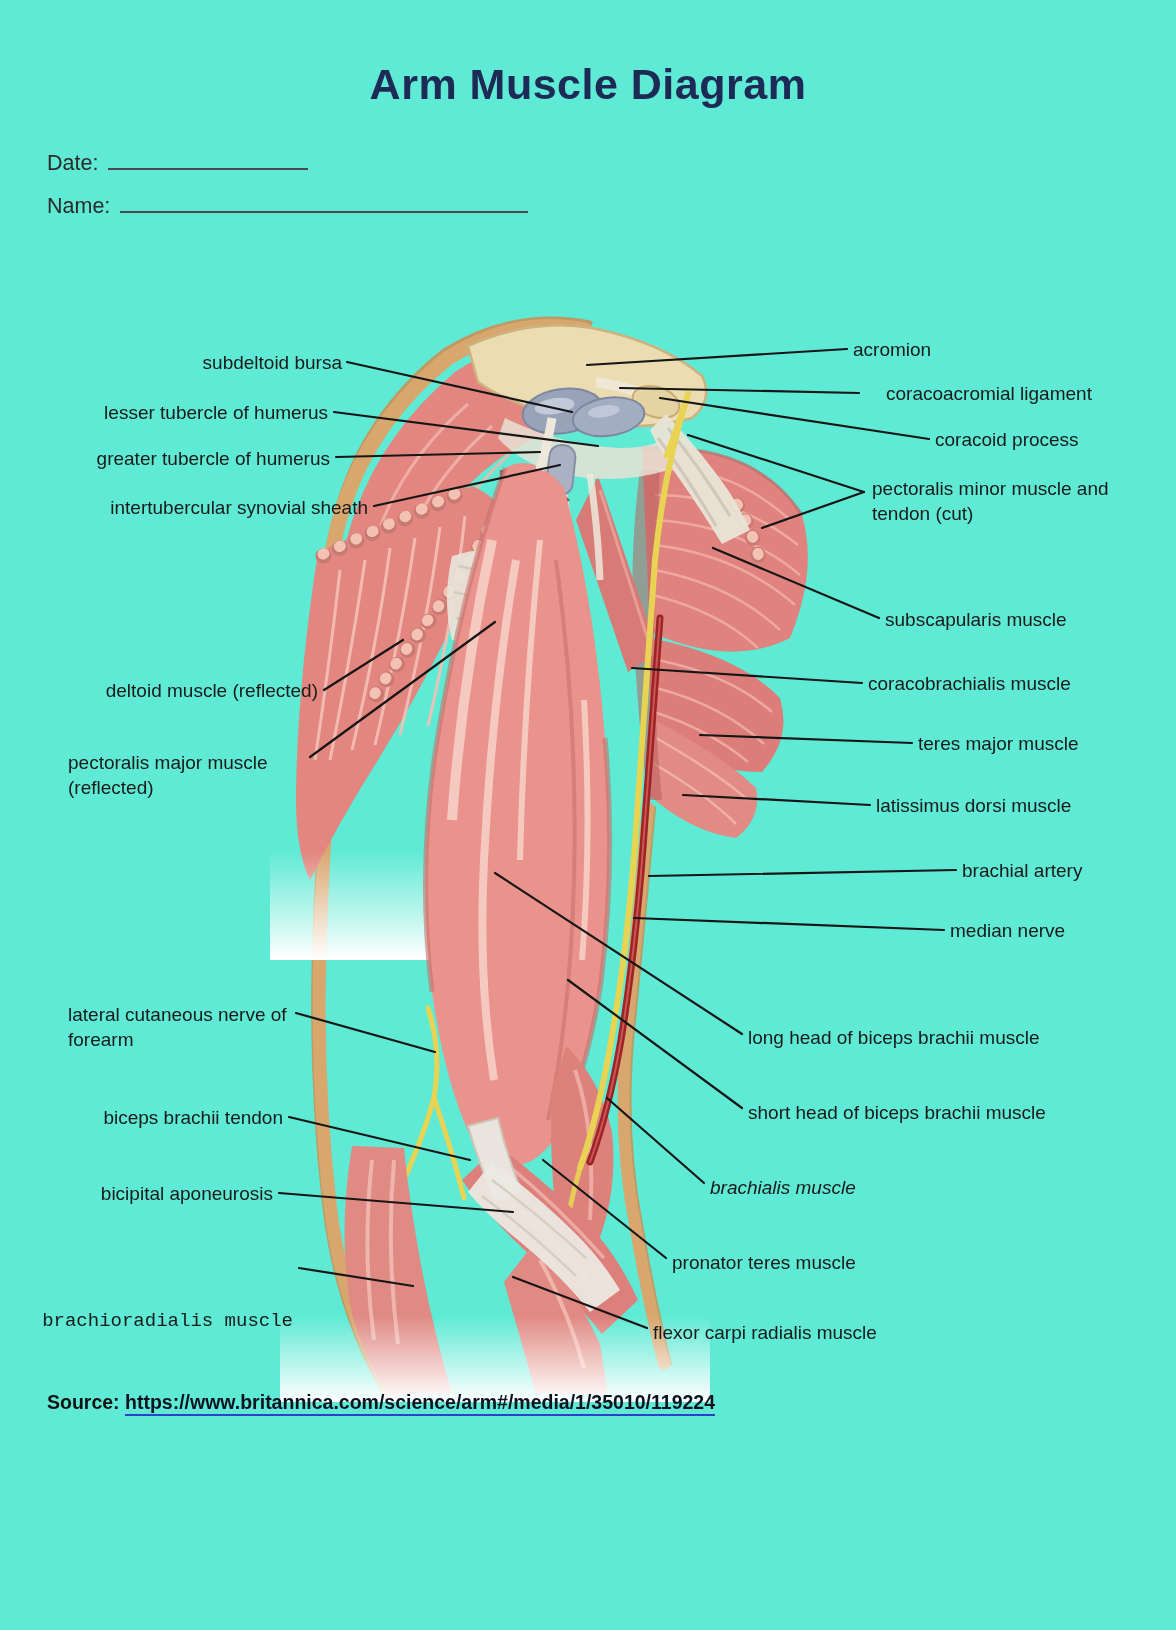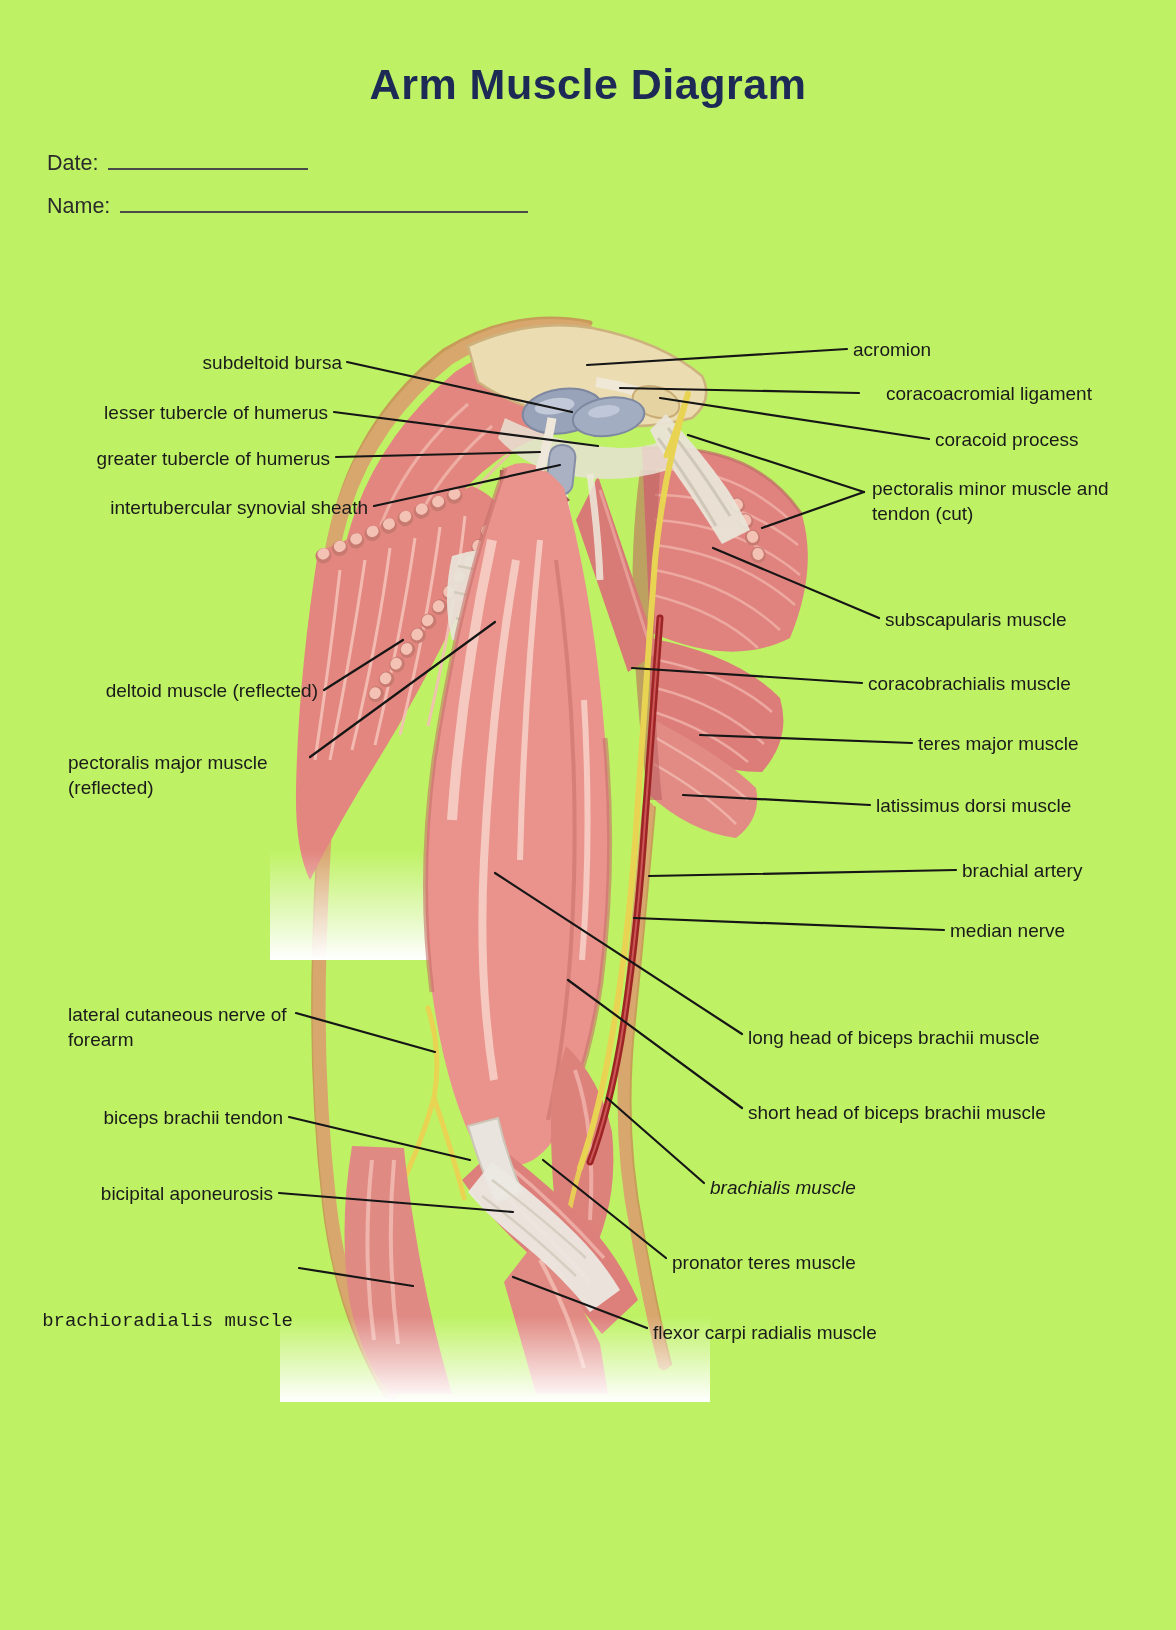--- a/index.html
+++ b/index.html
@@ -1,17 +1,17 @@
 <!DOCTYPE html>
 <html><head>
 <meta charset="utf-8">
 <style>
   html,body{margin:0;padding:0;background:#ffffff;}
   body{font-family:"Liberation Sans", sans-serif;}
-  .page{position:relative;width:1176px;height:1630px;background:#bef264;overflow:hidden;}
+  .page{position:relative;width:1176px;height:1630px;background:#5eead4;overflow:hidden;}
 
   .title{position:absolute;top:60px;left:0;width:1176px;margin:0;text-align:center;
          font-size:43px;font-weight:700;color:#1e2a56;letter-spacing:.5px;}
 
   .field{position:absolute;left:47px;font-size:21.5px;color:#2b2b2b;white-space:nowrap;}
   .field .blank{display:inline-block;border-bottom:2px solid #4a4a4a;height:1.0em;
                 vertical-align:baseline;margin-left:10px;}
   .field-date{top:146px;}
   .field-date .blank{width:200px;}
   .field-name{top:189px;}
@@ -259,14 +259,18 @@
   <div class="lbl" style="top:731px;left:918px;">teres major muscle</div>
   <div class="lbl" style="top:793px;left:876px;">latissimus dorsi muscle</div>
   <div class="lbl" style="top:858px;left:962px;">brachial artery</div>
   <div class="lbl" style="top:918px;left:950px;">median nerve</div>
   <div class="lbl" style="top:1025px;left:748px;">long head of biceps brachii muscle</div>
   <div class="lbl" style="top:1100px;left:748px;">short head of biceps brachii muscle</div>
   <div class="lbl" style="top:1175px;left:710px;font-style:italic;">brachialis muscle</div>
   <div class="lbl" style="top:1250px;left:672px;">pronator teres muscle</div>
   <div class="lbl" style="top:1320px;left:653px;">flexor carpi radialis muscle</div>
 
+  <div class="source">
+    <span>Source:</span>
+    <a class="source-link" href="#">https://www.britannica.com/science/arm#/media/1/35010/119224</a>
+  </div>
 
 </div>
 
 </body></html>

